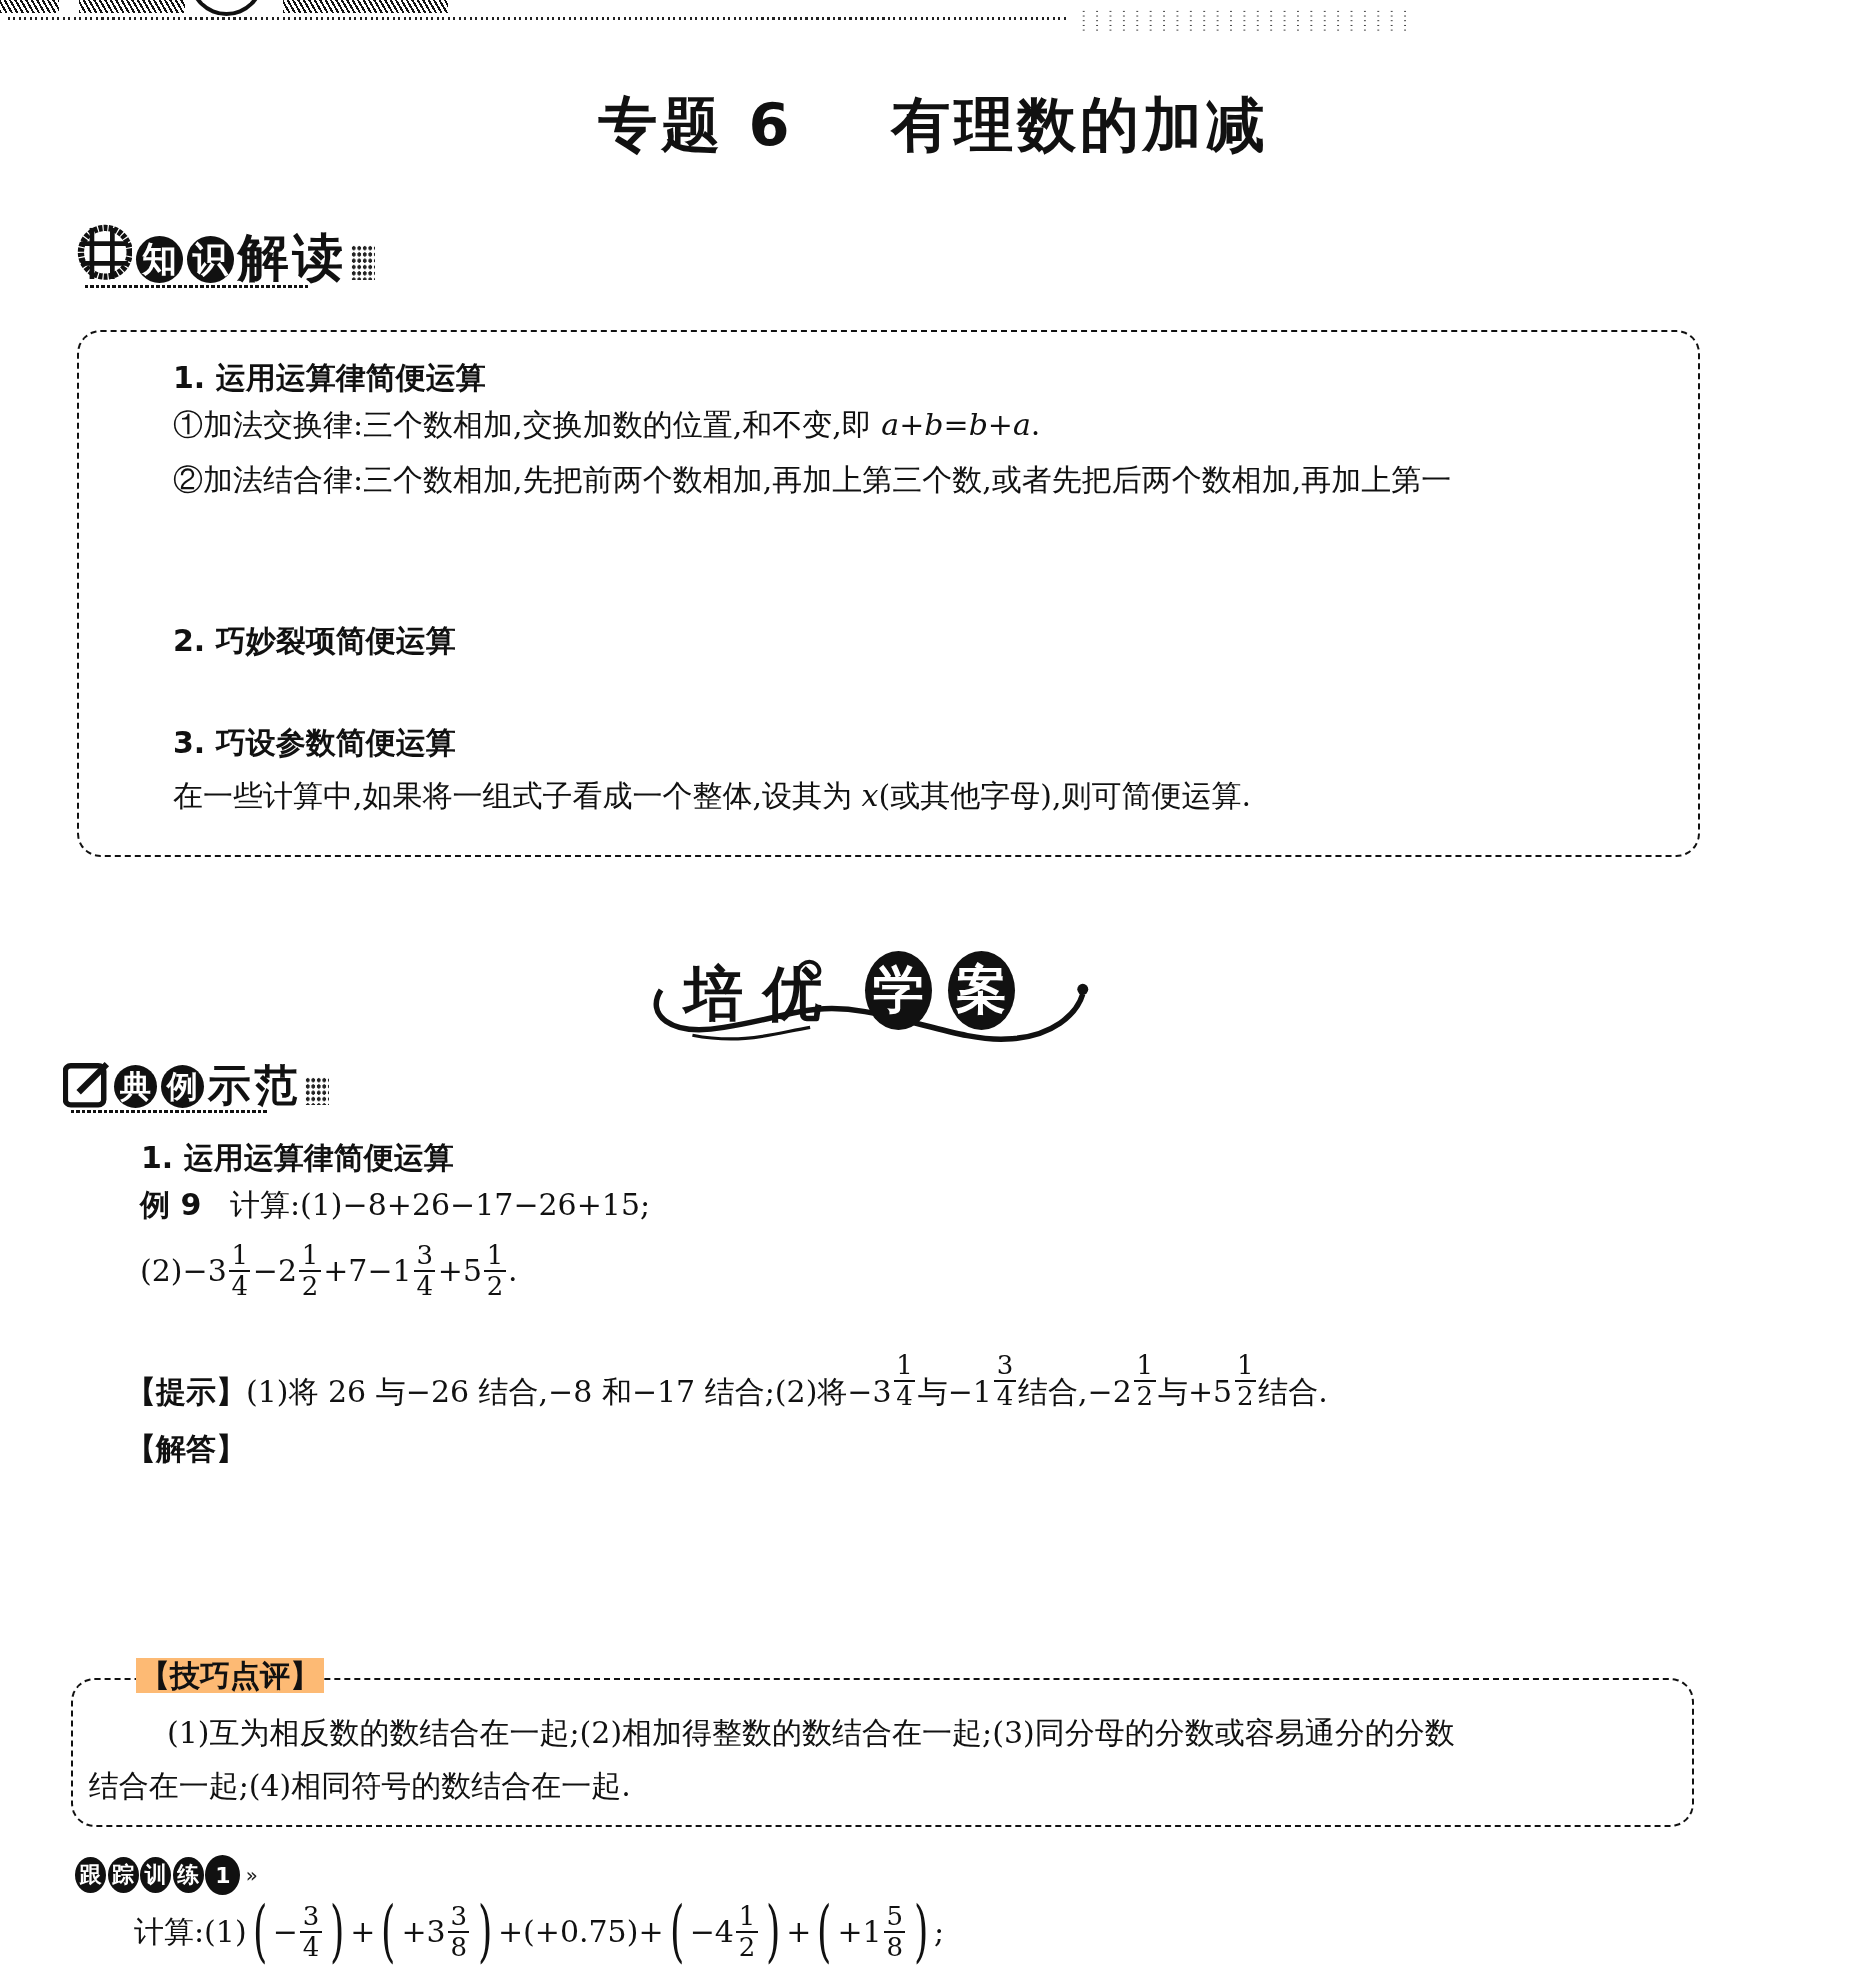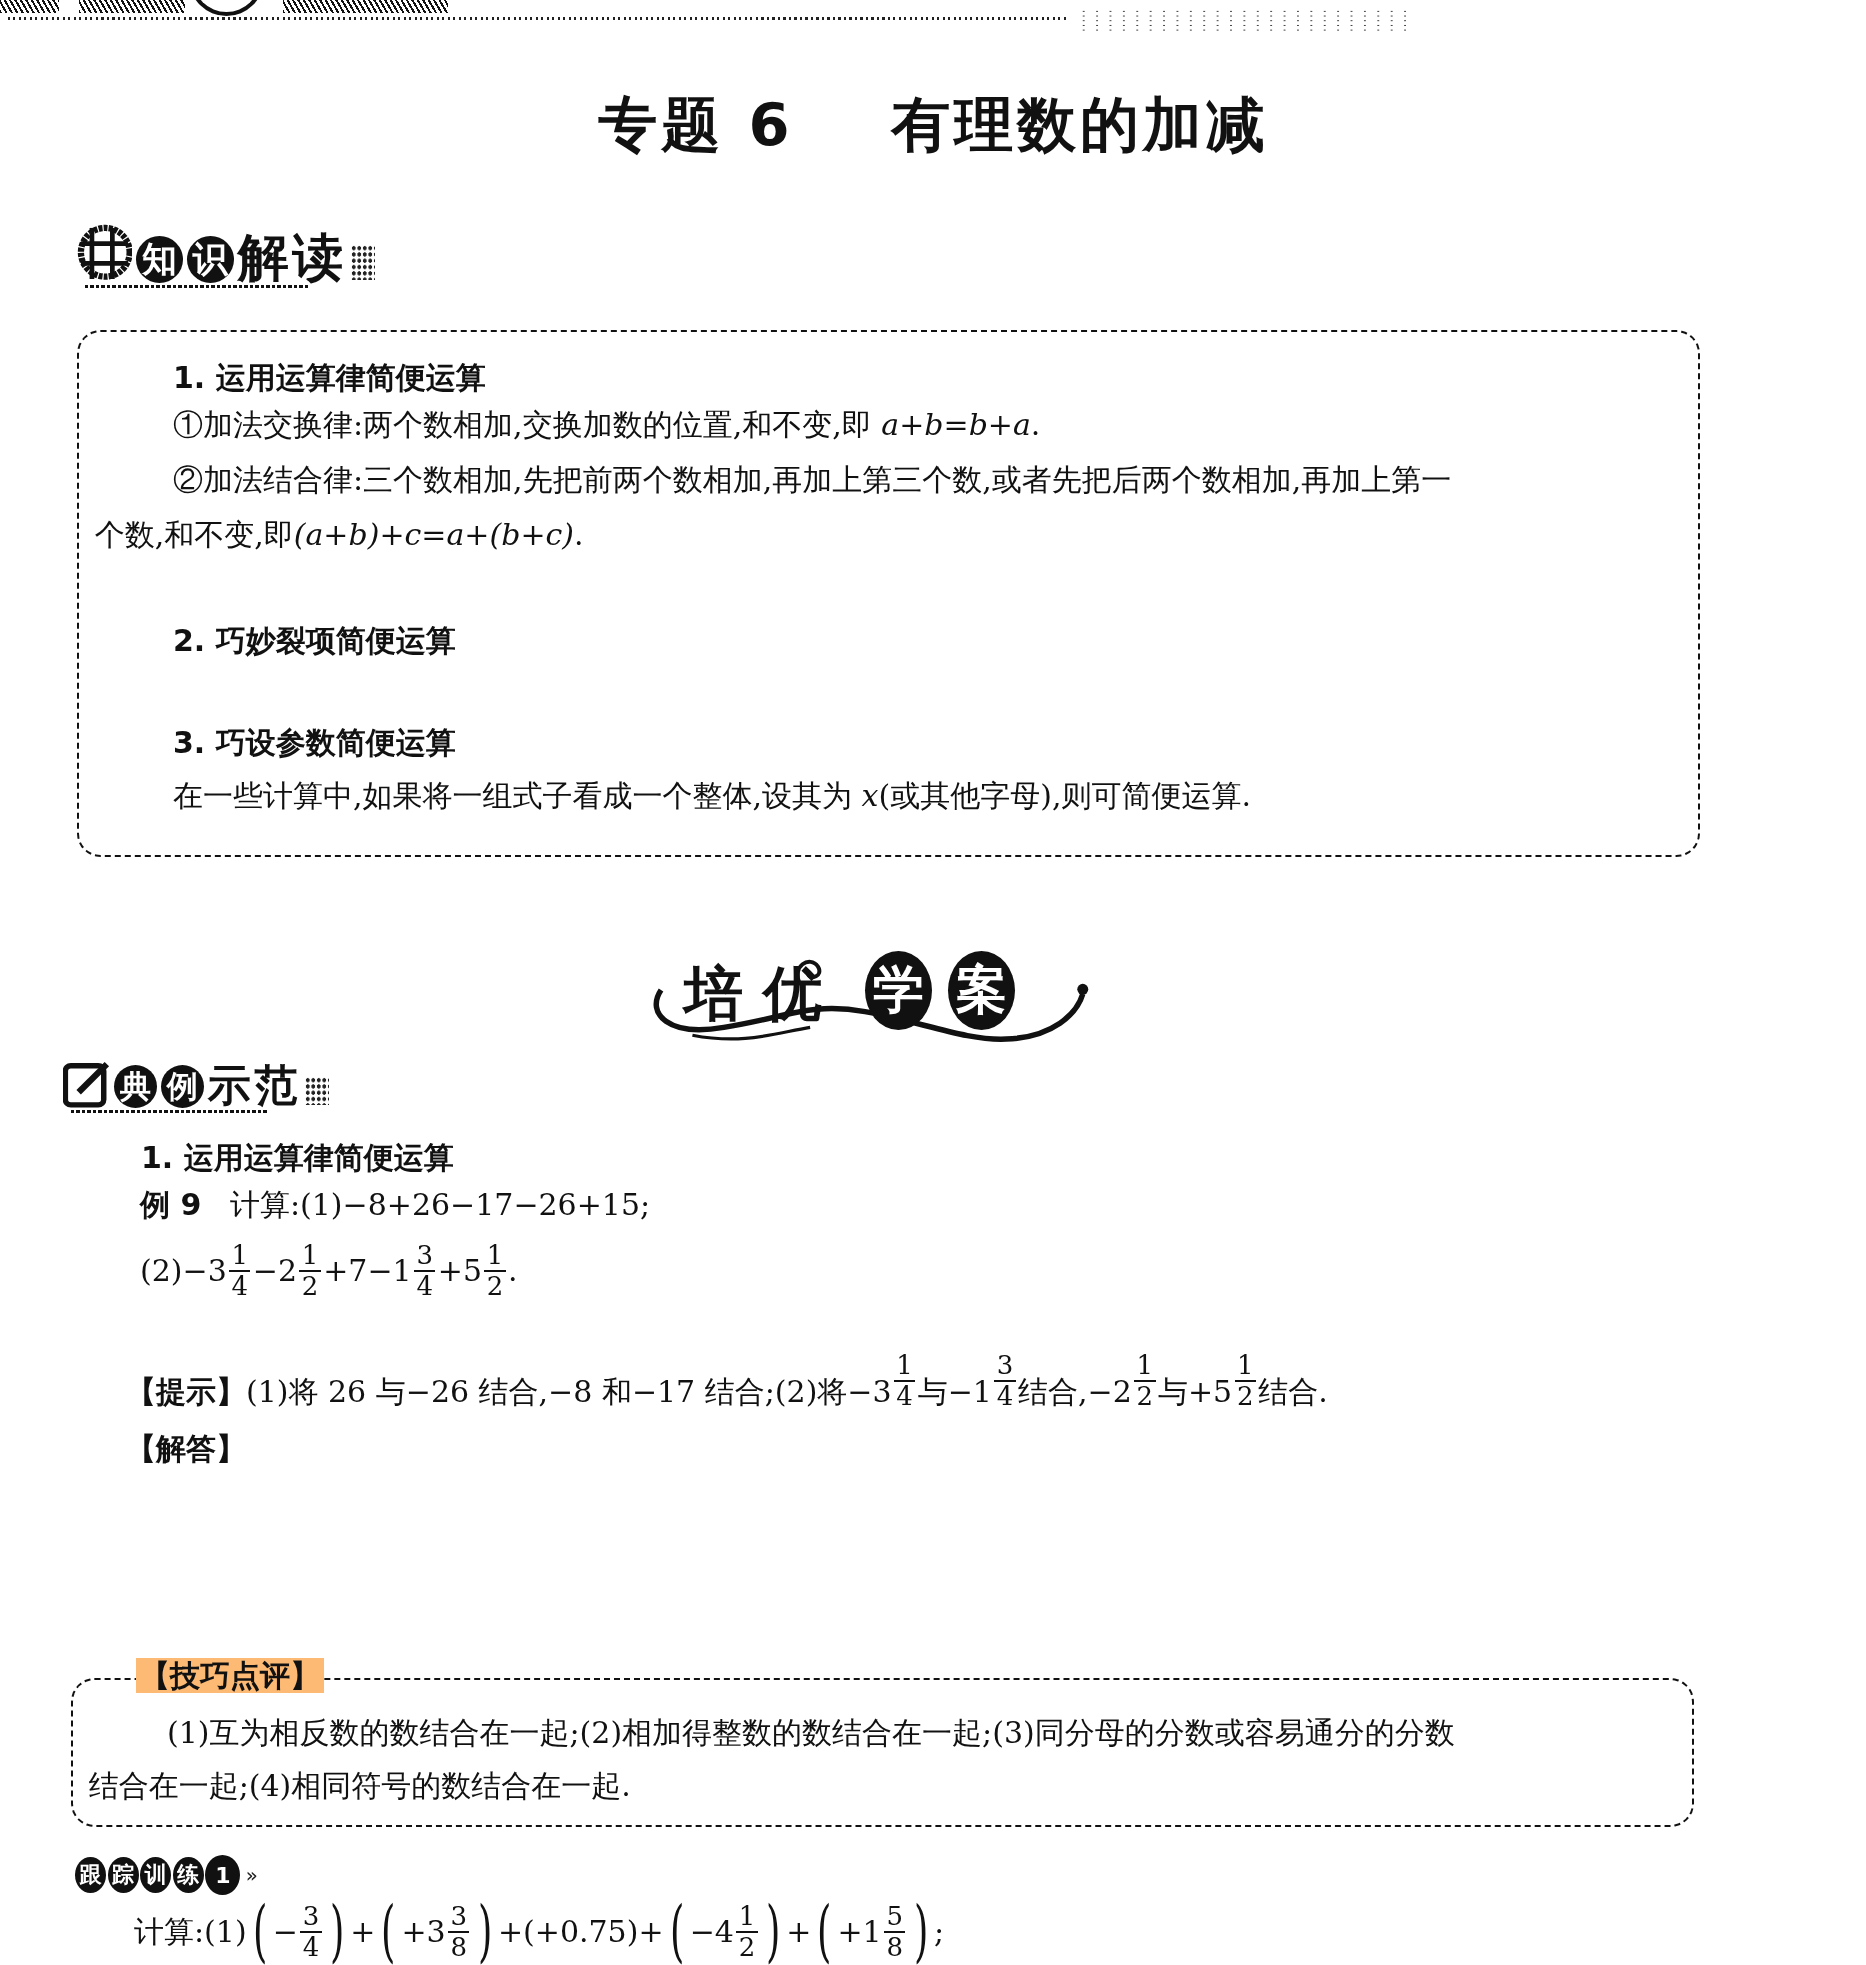--- a/index.html
+++ b/index.html
@@ -124,26 +124,23 @@
     <span class="plain-char">解</span>
     <span class="plain-char">读</span>
     <span class="deco-dots"></span>
   </div>
   <div class="sec-head-underline" style="width:224px; margin-left:7.9px; margin-top:1.6px;"></div>
 </div>
 
 <div class="abs dash-box" style="left:77px; top:330px; width:1623px; height:527px;">
   <div class="txt bold" style="position:absolute; left:94px; top:27.5px;">1. 运用运算律简便运算</div>
   <div class="txt" style="position:absolute; left:94px; top:75px;">
-    <span>①加法交换律:两个数相加,交换加数的位置,和不变,即 </span><span class="var">a+b=b+a</span><span>.</span>
+    <span>①加法交换律:三个数相加,交换加数的位置,和不变,即 </span><span class="var">a+b=b+a</span><span>.</span>
   </div>
   <div class="txt" style="position:absolute; left:94px; top:130px;">②加法结合律:三个数相加,先把前两个数相加,再加上第三个数,或者先把后两个数相加,再加上第一</div>
-  <div class="txt" style="position:absolute; left:15.7px; top:185px;">
-    <span>个数,和不变,即</span><span class="var">(a+b)+c=a+(b+c)</span><span>.</span>
-  </div>
   <div class="txt bold" style="position:absolute; left:94px; top:291px;">2. 巧妙裂项简便运算</div>
   <div class="txt bold" style="position:absolute; left:94px; top:393px;">3. 巧设参数简便运算</div>
   <div class="txt" style="position:absolute; left:94px; top:446px;">
     <span>在一些计算中,如果将一组式子看成一个整体,设其为 </span><span class="var">x</span><span>(或其他字母),则可简便运算.</span>
   </div>
 </div>
 
 <div class="abs logo">
   <svg width="495" height="102" viewBox="0 0 1260 260">
     <path d="M40 120 C 0 180, 60 240, 200 215 C 360 190, 420 150, 560 175 C 700 200, 820 250, 920 245 C 1040 240, 1100 180, 1115 130" fill="none" stroke="#111" stroke-width="14"></path>

